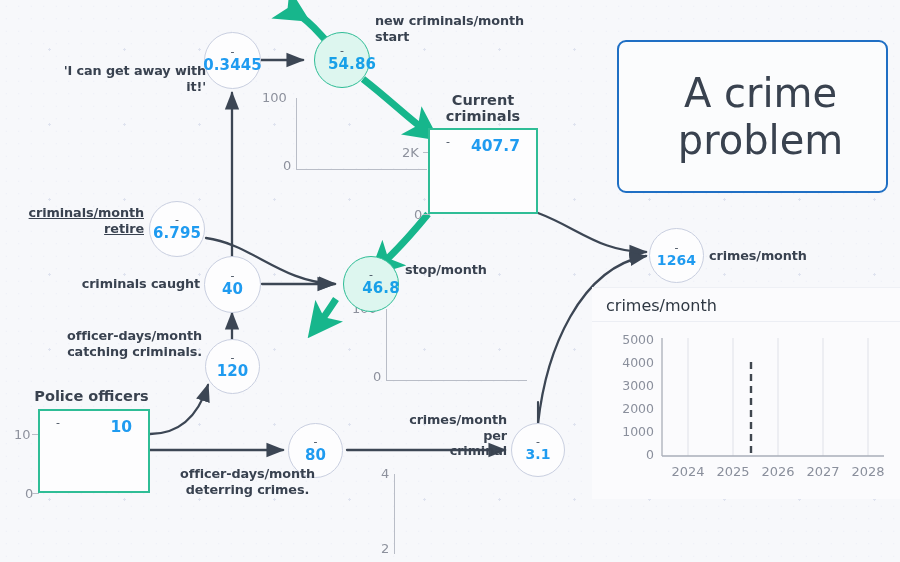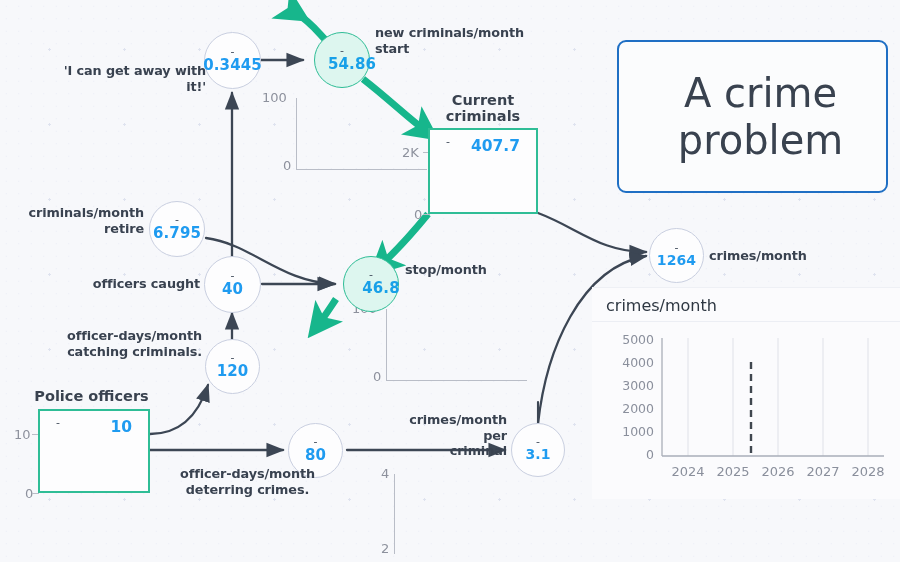--- a/index.html
+++ b/index.html
@@ -216,40 +216,40 @@
 
   <div class="lbl r" style="left:56px; top:63px; width:150px;">
     <div>'I can get away with</div>
     <div>it!'</div>
   </div>
   <div class="node" style="left:204px; top:32px; width:57px; height:57px;">
     <span class="dash">-</span>
     <span class="val">0.3445</span>
   </div>
 
-  <div class="lbl" style="left:375px; top:25px; width:170px;">
+  <div class="lbl" style="left:375px; top:13px; width:170px;">
     <div>new criminals/month</div>
     <div>start</div>
   </div>
   <div class="node flow" style="left:314px; top:32px; width:56px; height:56px;">
     <span class="dash">-</span>
     <span class="val">54.86</span>
   </div>
 
-  <div class="lbl r" style="left:26px; top:205px; width:118px;">
+  <div class="lbl r" style="left:26px; top:205px; width:118px;text-decoration:underline;">
     <div>criminals/month</div>
     <div>retire</div>
   </div>
   <div class="node" style="left:149px; top:201px; width:56px; height:56px;">
     <span class="dash">-</span>
     <span class="val">6.795</span>
   </div>
 
   <div class="lbl r" style="left:72px; top:276px; width:128px;">
-    <div>officers caught</div>
+    <div>criminals caught</div>
   </div>
   <div class="node" style="left:204px; top:256px; width:57px; height:57px;">
     <span class="dash">-</span>
     <span class="val">40</span>
   </div>
 
   <div class="lbl" style="left:405px; top:262px; width:145px;">
     <div>stop/month</div>
   </div>
   <div class="node flow" style="left:343px; top:256px; width:56px; height:56px;">

